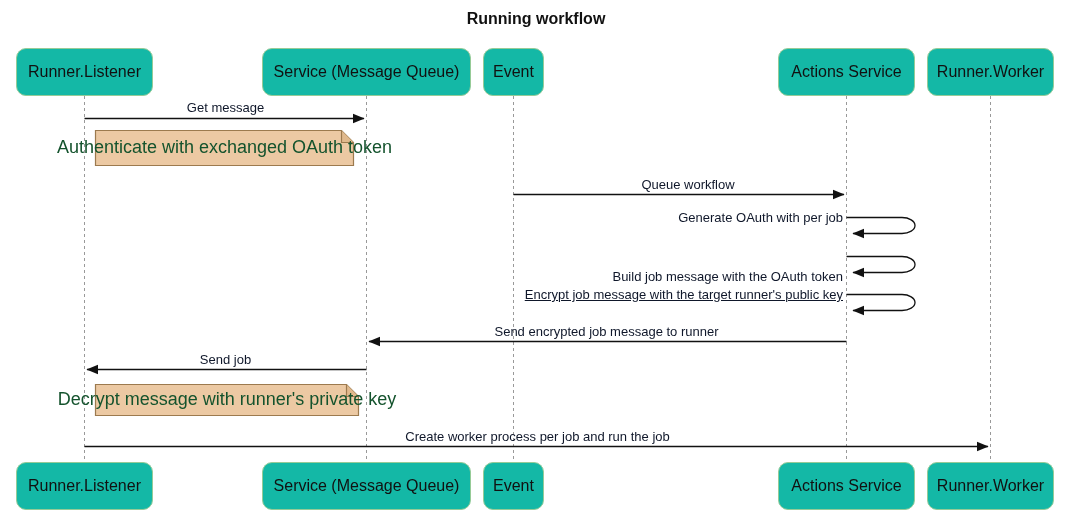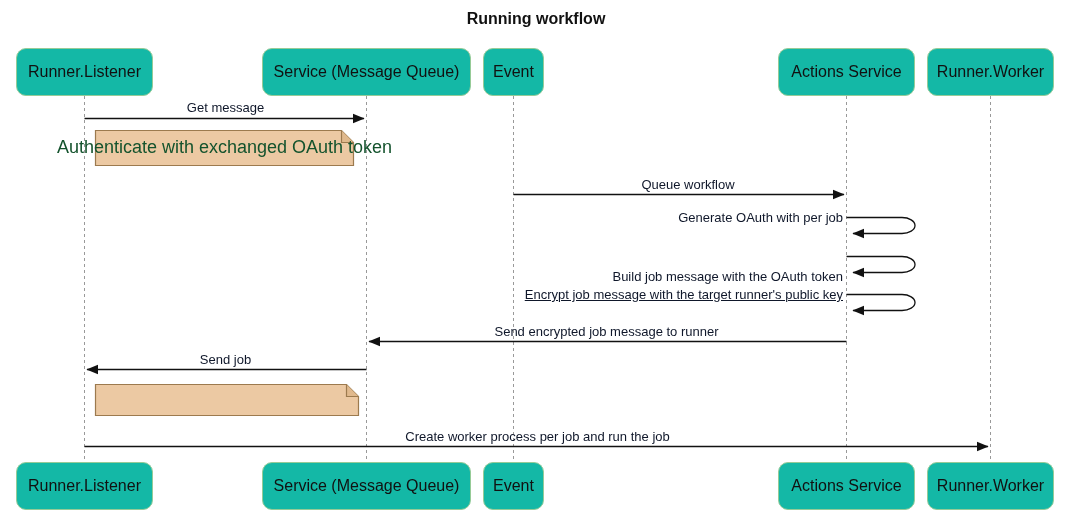--- a/index.html
+++ b/index.html
@@ -90,14 +90,15 @@
   <div class="msg-label center" style="left:84px;top:100px;width:283px;">Get message</div>
   <div class="msg-label center" style="left:521px;top:177px;width:334px;">Queue workflow</div>
   <div class="msg-label right" style="left:400px;top:210px;width:443px;">Generate OAuth with per job</div>
   <div class="msg-label right" style="left:400px;top:249px;width:443px;margin-top:20px;">Build job message with the OAuth token</div>
   <div class="msg-label right" style="left:400px;top:287px;width:443px;text-decoration:underline;">Encrypt job message with the target runner's public key</div>
   <div class="msg-label center" style="left:366px;top:324px;width:481px;text-align:center;">Send encrypted job message to runner</div>
   <div class="msg-label center" style="left:84px;top:429px;width:907px;">Create worker process per job and run the job</div>
   <div class="msg-label center" style="left:84px;top:352px;width:283px;">Send job</div>
 
   <div class="note-label" style="left:95px;top:130px;width:259px;height:35px;">Authenticate with exchanged OAuth token</div>
+  <div class="note-label" style="left:95px;top:384px;width:264px;height:31px;">Decrypt message with runner's private key</div>
 
 </div>
 
 </body></html>

